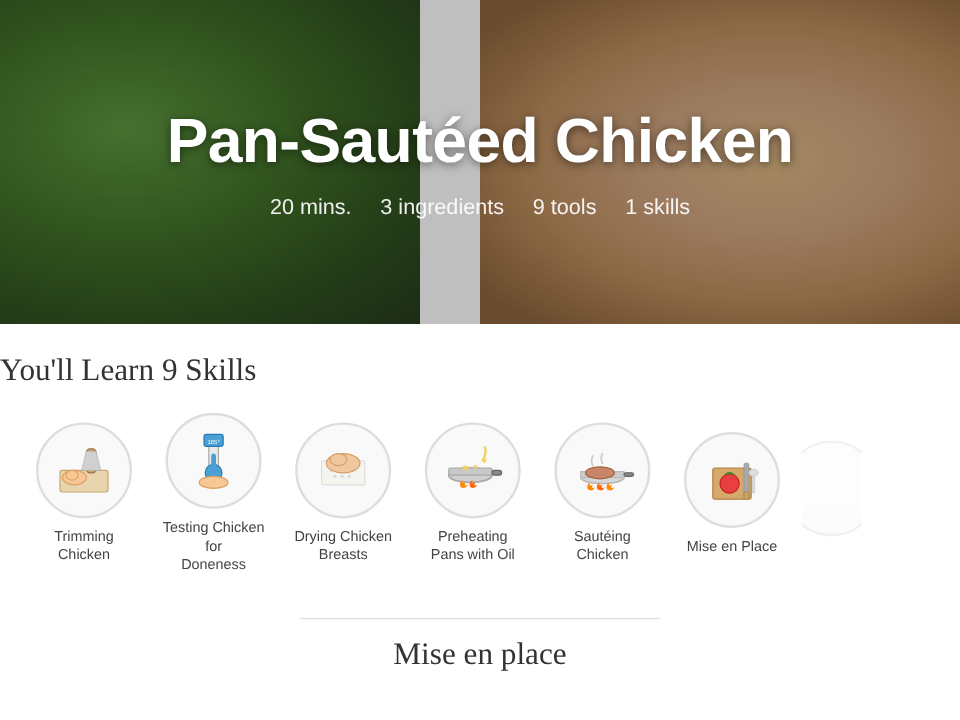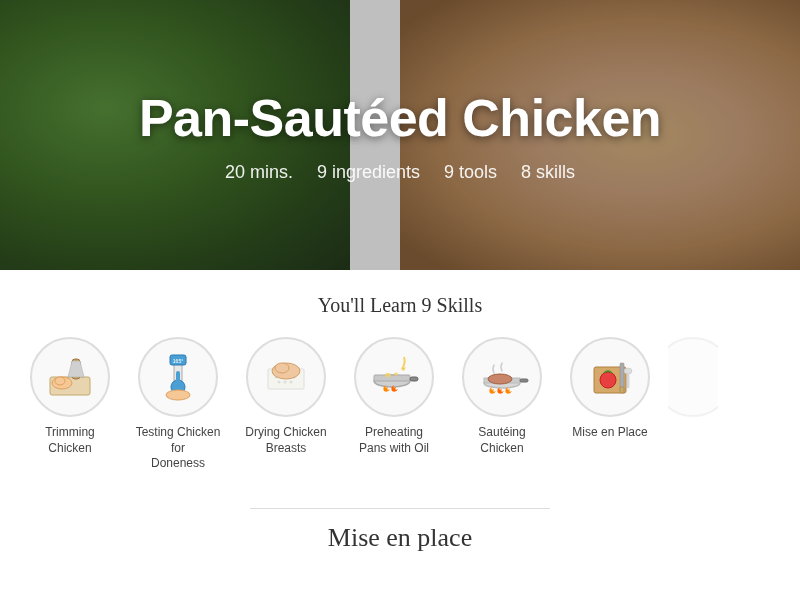--- a/index.html
+++ b/index.html
@@ -62,32 +62,31 @@
       justify-content: center;
     }
     .hero-meta-item { white-space: nowrap; }
 
     
     .skills-section {
       padding: 24px 0 16px;
       background: #fff;
     }
     .skills-heading {
-      text-align: center;
-      font-size: 20px;
+      font-size: 26px;
       font-weight: 400;
       color: #333;
       margin-bottom: 20px;
       font-family: Georgia, serif;
     }
 
     
     .skills-row {
       display: flex;
-      align-items: flex-start;
+      align-items: center;
       justify-content: flex-start;
       padding: 0 20px;
       gap: 8px;
       overflow: hidden;
     }
     .skill-item {
       display: flex;
       flex-direction: column;
       align-items: center;
       width: 100px;
@@ -149,23 +148,23 @@
 <body>
 
 <div class="hero">
   <div class="hero-leaf"></div>
   <div class="hero-chicken"></div>
   <div class="hero-overlay"></div>
   <div class="hero-content">
     <h1 class="hero-title">Pan-Sautéed Chicken</h1>
     <div class="hero-meta">
       <span class="hero-meta-item">20 mins.</span>
-      <span class="hero-meta-item">9 ingredients</span>
+      <span class="hero-meta-item">3 ingredients</span>
       <span class="hero-meta-item">9 tools</span>
-      <span class="hero-meta-item">8 skills</span>
+      <span class="hero-meta-item">1 skills</span>
     </div>
   </div>
 </div>
 
 <div class="skills-section">
   <h2 class="skills-heading">You'll Learn 9 Skills</h2>
 
   <div class="skills-row">
 
     <div class="skill-item">

